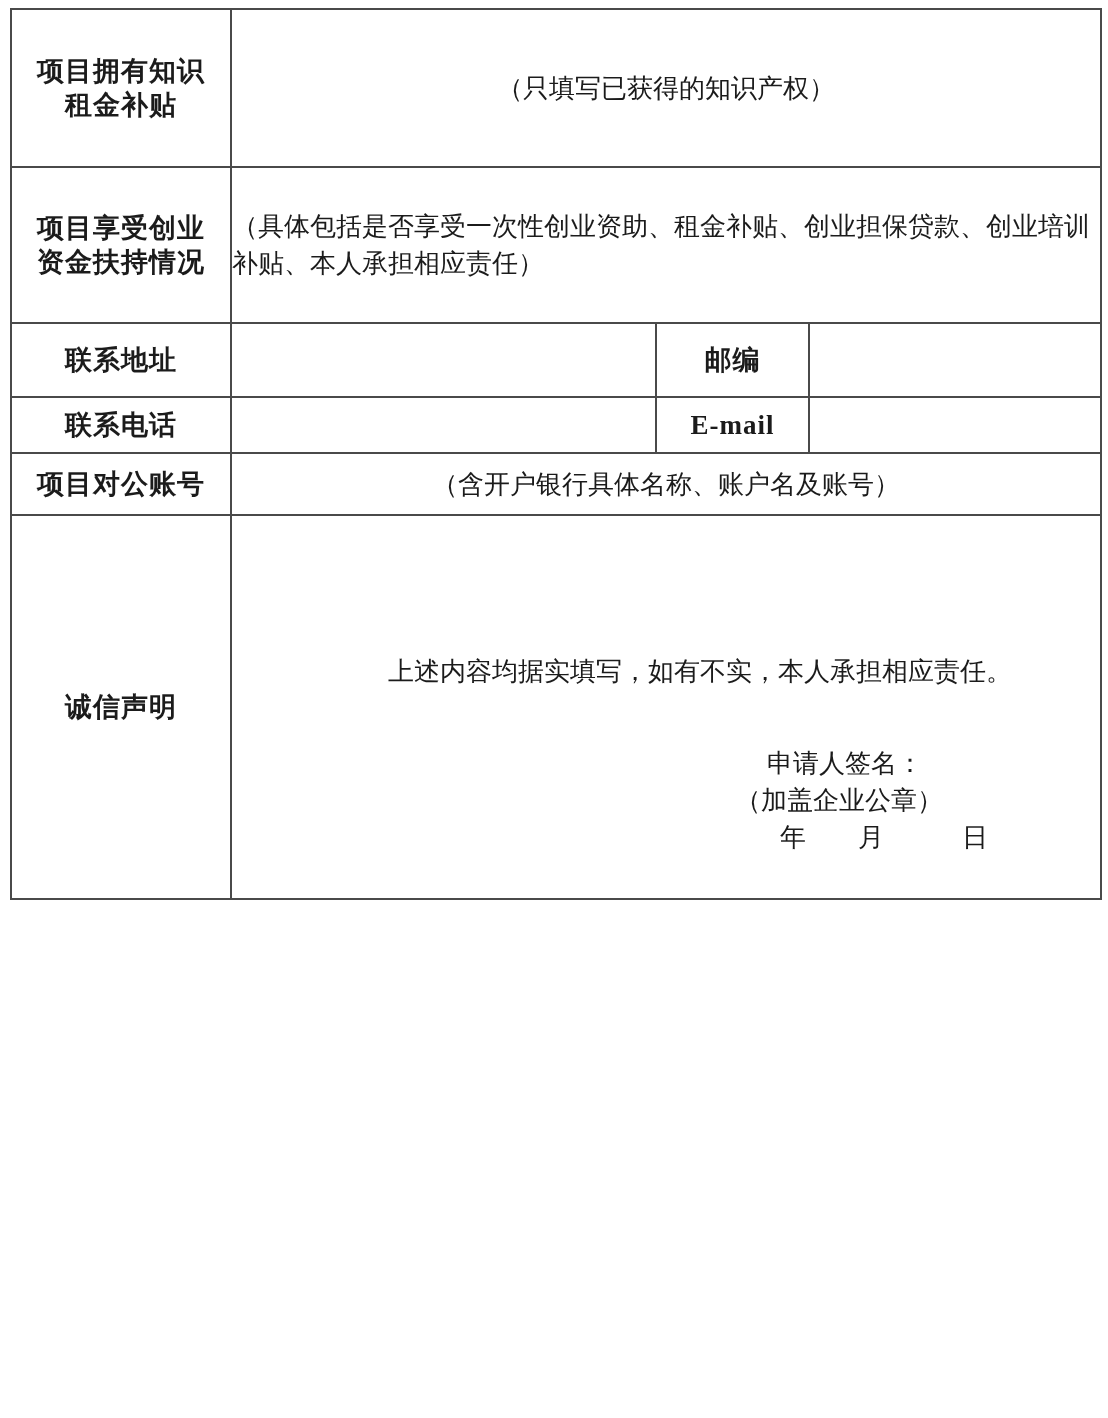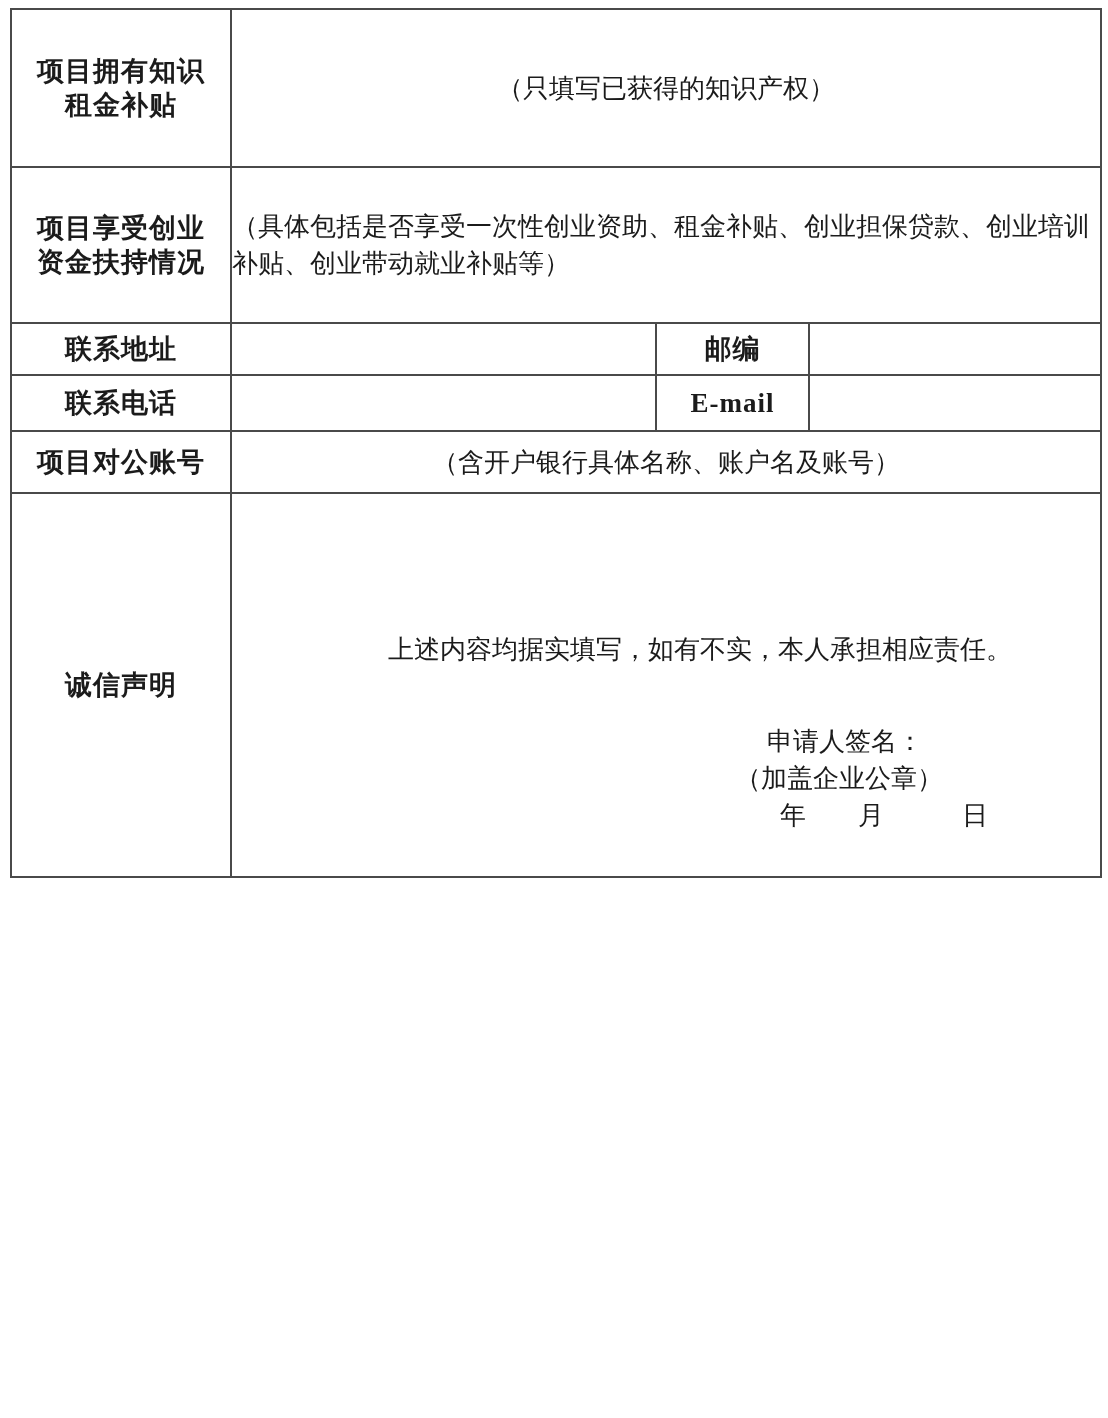--- a/index.html
+++ b/index.html
@@ -35,21 +35,21 @@
     letter-spacing:1px;
   }
   .lbl-line { display:block; }
   td.content { font-size:26px; line-height:37px; }
   td.center  { text-align:center; }
   td.note-left { text-align:left; padding:0 18px; }
   
   tr.r1 { height:158px; }
   tr.r2 { height:160px; }
   tr.r3 { height:156px; }
-  tr.r4 { height:52px; }
+  tr.r4 { height:74px; }
   tr.r5 { height:56px; }
   tr.r6 { height:62px; }
   tr.r7 { height:384px; }
   tr.r8 { height:301px; }
   
   td.decl-cell {
     vertical-align:top;
     text-align:center;
     font-size:26px;
     line-height:35px;
@@ -80,21 +80,21 @@
       </th>
       <td class="content center" colspan="3">（只填写已获得的知识产权）</td>
     </tr>
 
 
     <tr class="r3">
       <th class="lbl">
         <span class="lbl-line">项目享受创业</span>
         <span class="lbl-line">资金扶持情况</span>
       </th>
-      <td class="content note-left" colspan="3">（具体包括是否享受一次性创业资助、租金补贴、创业担保贷款、创业培训补贴、创业带动就业补贴等）</td>
+      <td class="content note-left" colspan="3">（具体包括是否享受一次性创业资助、租金补贴、创业担保贷款、创业培训补贴、本人承担相应责任）</td>
     </tr>
 
     <tr class="r4">
       <th class="lbl">联系地址</th>
       <td class="content"></td>
       <th class="lbl">邮编</th>
       <td class="content"></td>
     </tr>
 
     <tr class="r5">

